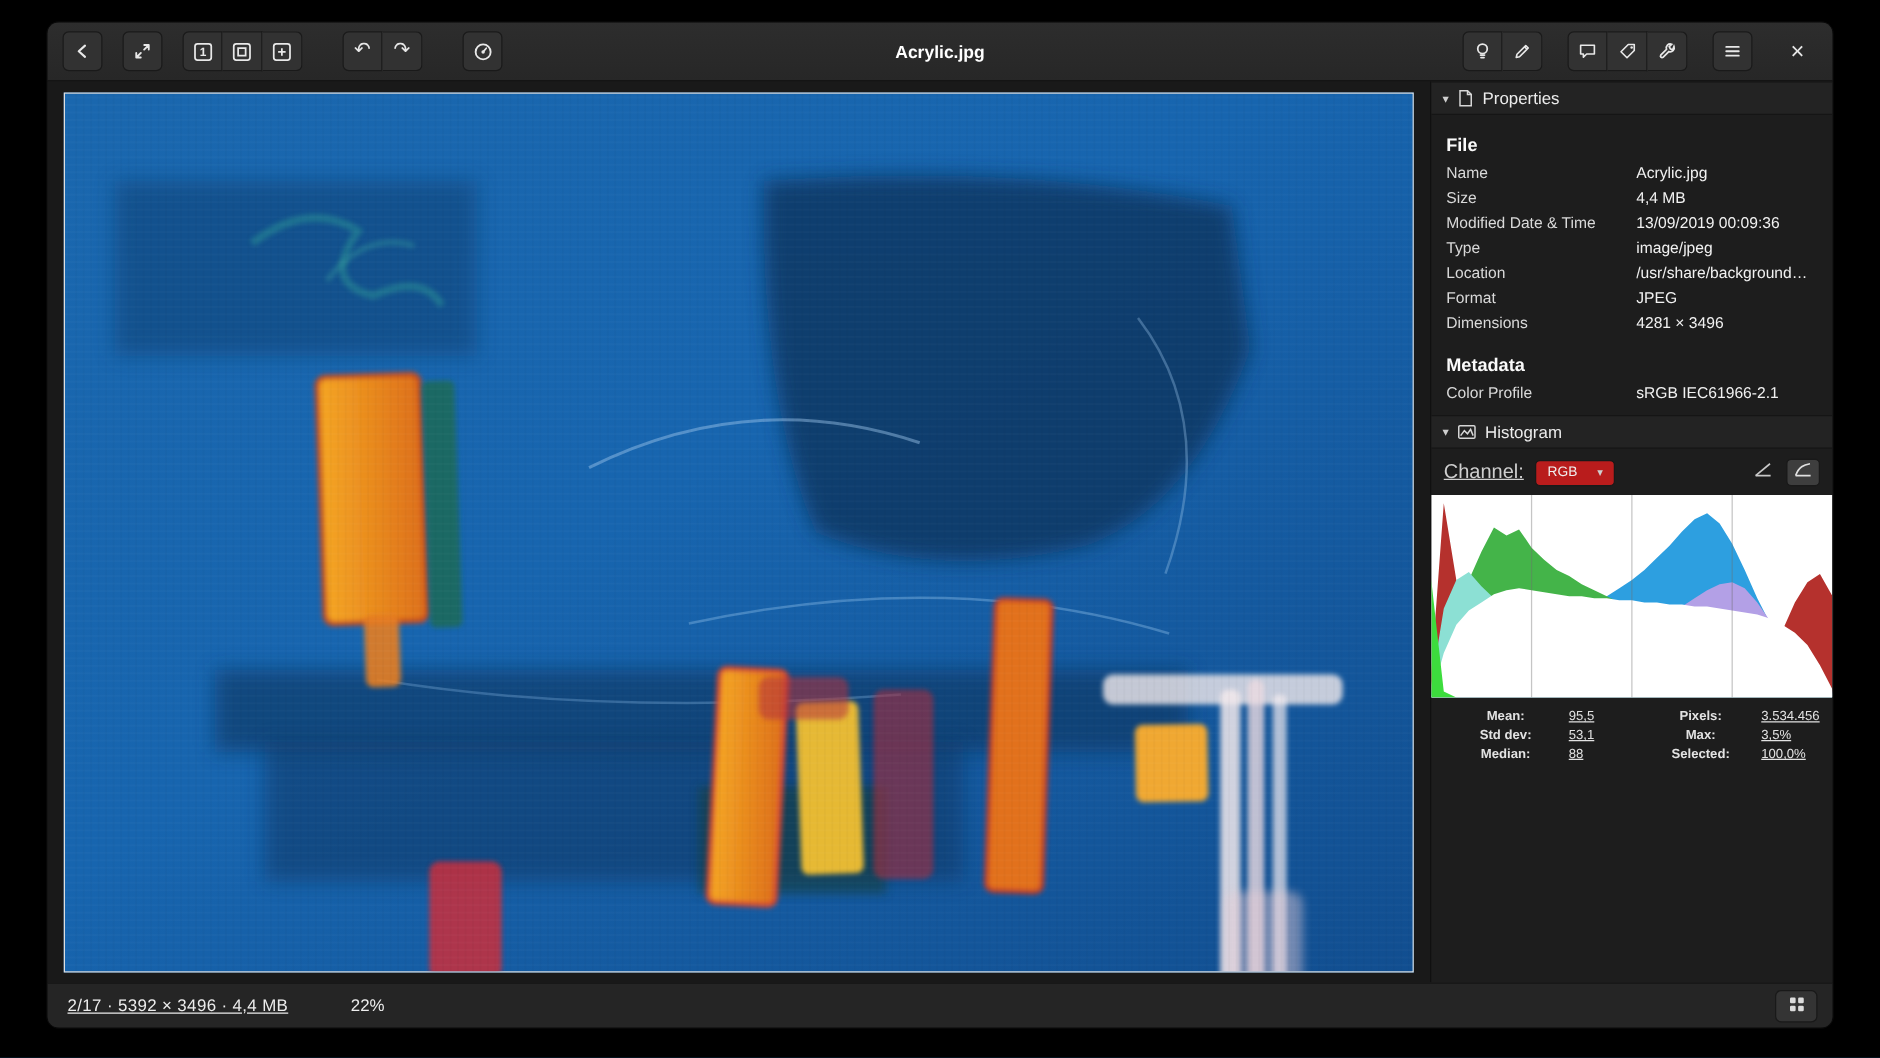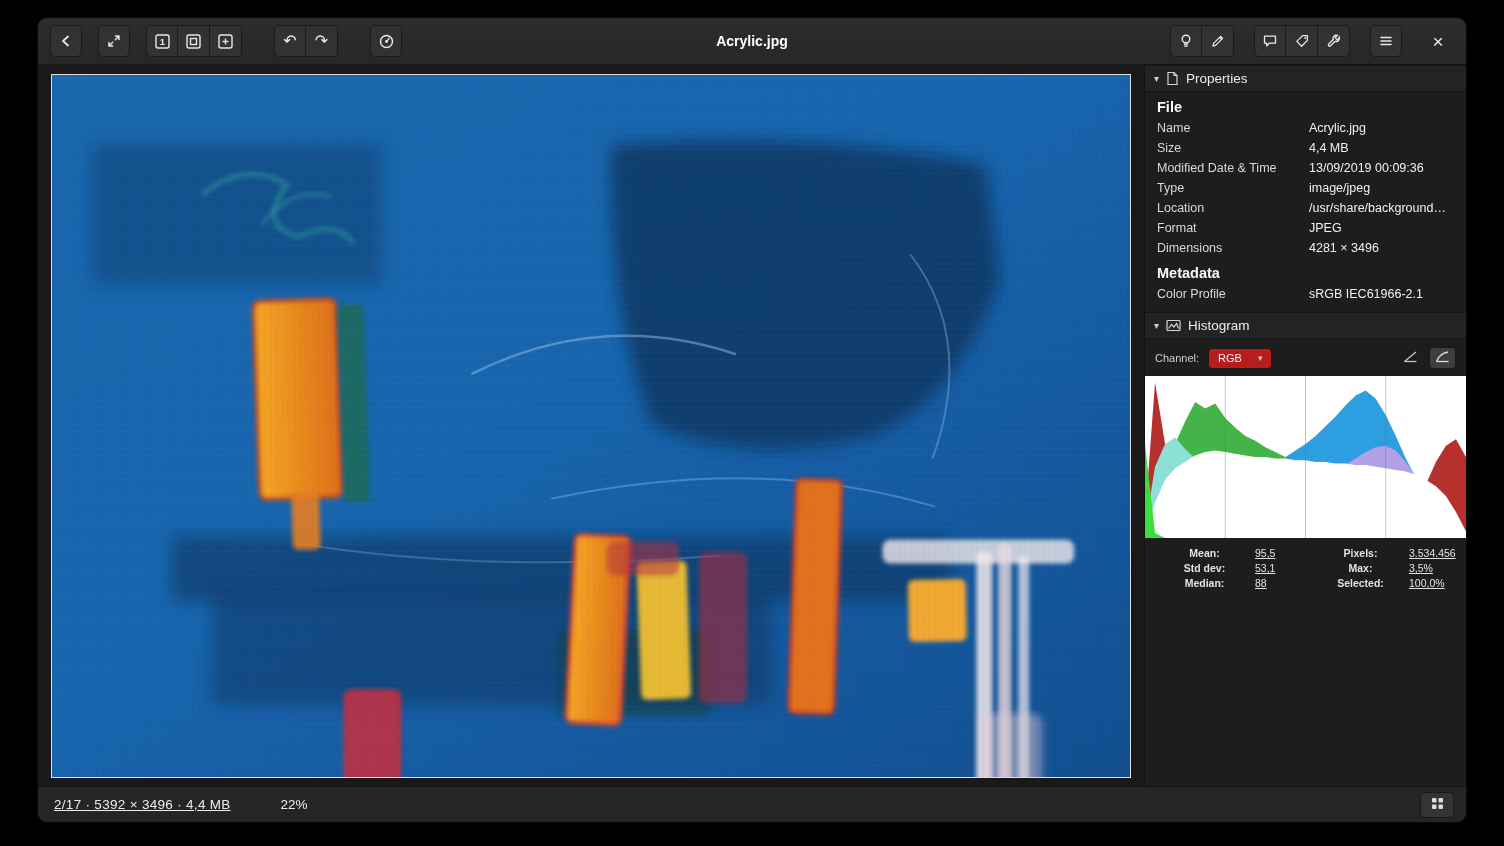--- a/index.html
+++ b/index.html
@@ -26,28 +26,28 @@
   .content { flex:1 1 auto; display:flex; min-height:0; }
   .viewer { flex:1 1 auto; background:#191919; display:flex; align-items:center; justify-content:center; min-width:0; }
   .image-frame { width:1080px; height:704px; border:1px solid #dedede; background:#1760a6; }
   .image-frame svg { display:block; width:100%; height:100%; }
 
   
   .sidebar { flex:0 0 322px; background:#1d1d1d; border-left:1px solid #101010; display:flex; flex-direction:column; color:#e6e6e6; overflow:hidden; }
   .section-header { display:flex; align-items:center; gap:7px; padding:5px 9px; background:#232323; border-bottom:1px solid #151515; border-top:1px solid #151515; font-size:13.5px; color:#ececec; cursor:pointer; }
   .expander { font-size:10px; color:#cfcfcf; }
   .sec-icon svg { display:block; }
-  .heading { font-weight:bold; font-size:14.5px; padding:7px 12px 3px; color:#fafafa; }
+  .heading { font-weight:bold; font-size:14.5px; padding:7px 12px 3px; color:#fafafa;margin-top:10px; }
   .prop-row { display:flex; padding:2px 4px 2px 12px; font-size:12.5px; line-height:16px; }
   .prop-label { flex:0 0 152px; color:#d9d9d9; }
   .prop-value { flex:1 1 auto; color:#f1f1f1; white-space:nowrap; overflow:hidden; text-overflow:ellipsis; padding-right:8px; }
 
   .hist-section { margin-top:8px; }
   .channel-row { display:flex; align-items:center; padding:8px 10px 7px; }
-  .channel-label { font-size:11px; color:#cfcfcf; margin-right:9px; }
+  .channel-label { font-size:16px; color:#cfcfcf; margin-right:9px;text-decoration:underline; }
   .channel-select { display:flex; align-items:center; gap:16px; background:#b91c1c; border:1px solid #191919; border-radius:4px; padding:3px 9px 4px; font-size:11px; color:#efefef; cursor:pointer; }
   .channel-caret { font-size:9px; color:#cfcfcf; }
   .scale-buttons { margin-left:auto; display:flex; gap:5px; }
   .scale-btn { width:27px; height:22px; display:flex; align-items:center; justify-content:center; border-radius:4px; background:transparent; border:1px solid transparent; cursor:pointer; }
   .scale-btn.active { background:#3e3e3e; border-color:#191919; }
   .histogram-chart { height:162px; background:#ffffff; }
   .histogram-chart svg { display:block; width:100%; height:100%; }
   .hist-stats { display:grid; grid-template-columns:96px 62px 92px 72px; row-gap:3px; padding:9px 0 0 14px; font-size:10.5px; color:#e2e2e2; }
   .stat-label { text-align:center; font-weight:bold; padding-right:5px; white-space:nowrap; }
   .stat-value { text-align:left; white-space:nowrap;text-decoration:underline; }

